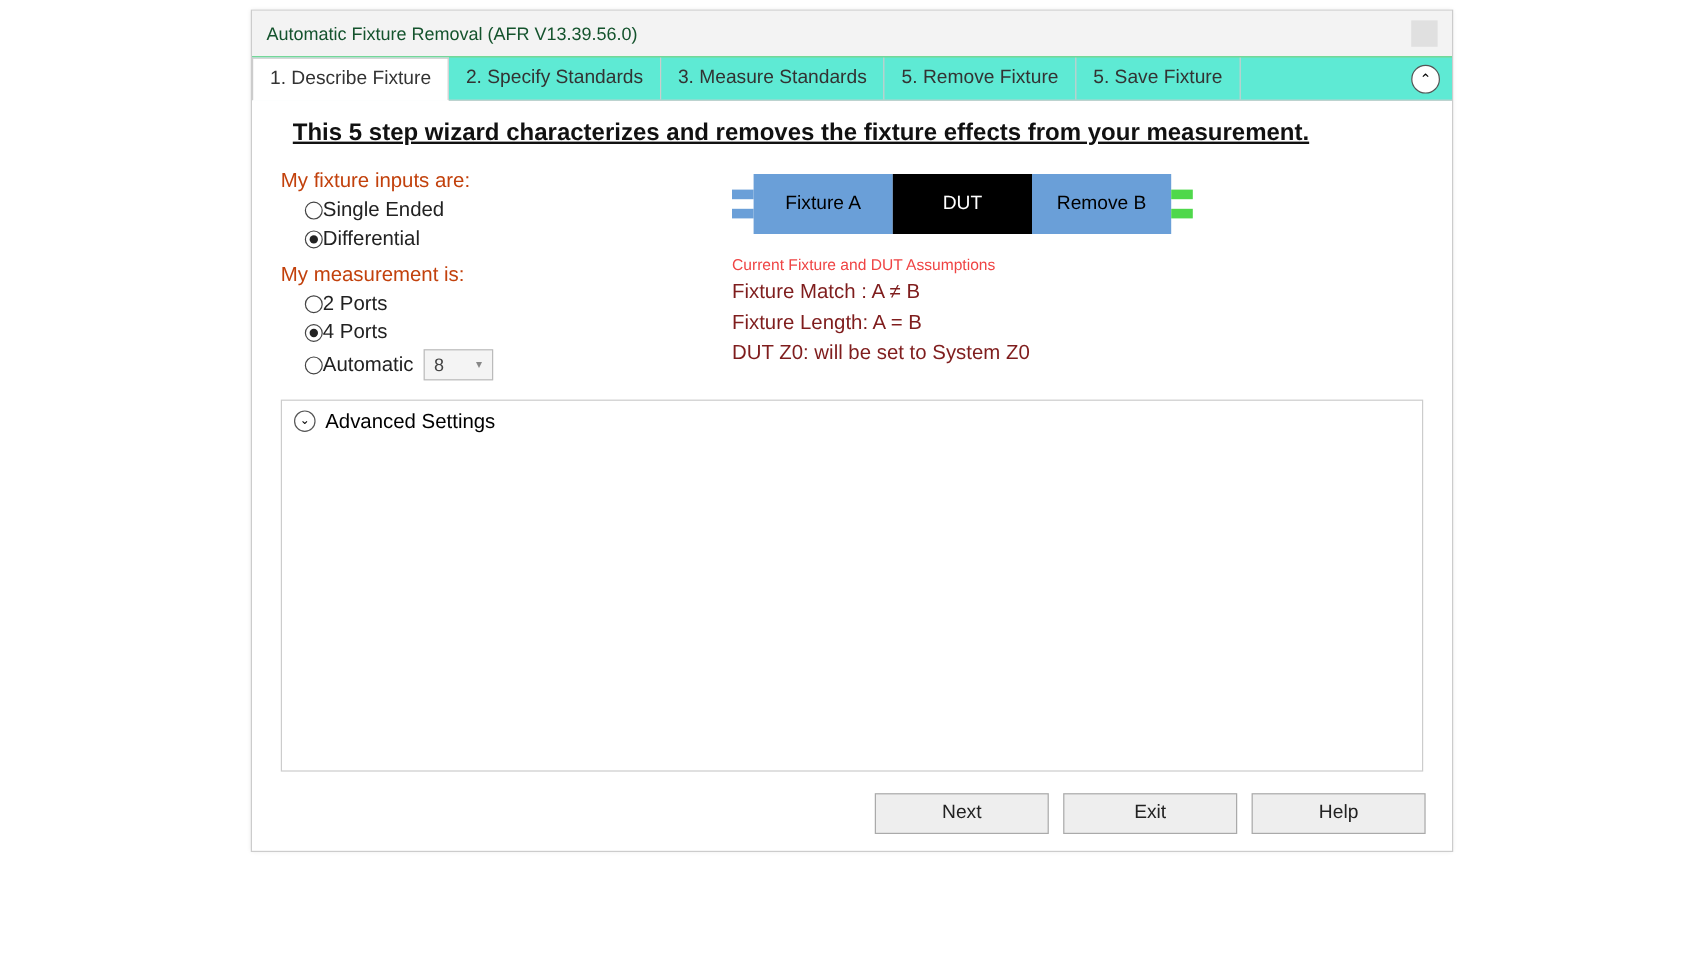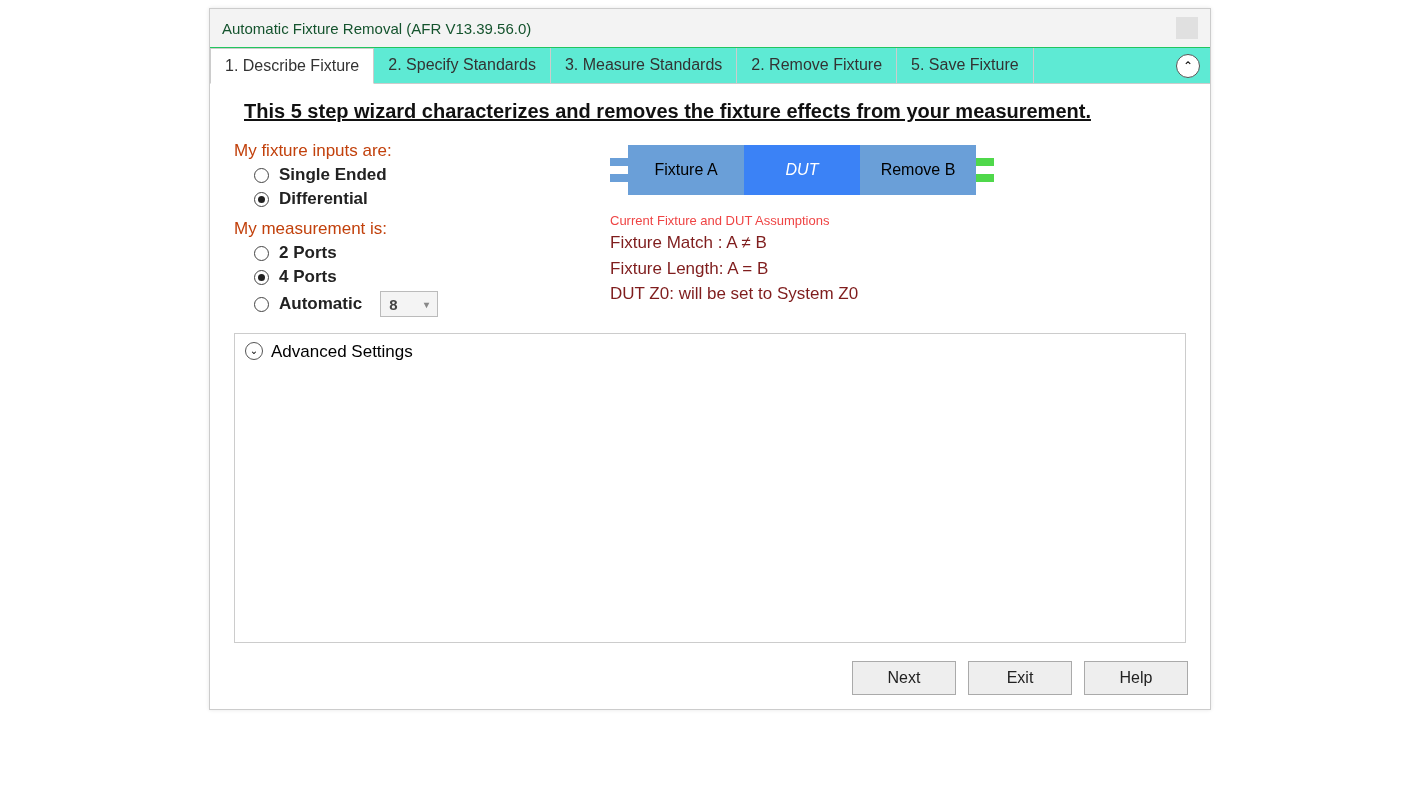--- a/index.html
+++ b/index.html
@@ -90,25 +90,23 @@
     .left-col { flex: 0 0 330px; }
     .right-col { flex: 1; }
     .group-label {
       font-size: 17px;
       color: #c2410c;
       margin: 0 0 4px 0;
     }
     .radio-line {
       display: flex;
       align-items: center;
-      gap: 10px;
       margin: 4px 0 4px 20px;
       font-size: 17px;
       color: #222;
-      font-weight: bold;
     }
     .radio-outer {
       width: 15px; height: 15px;
       border: 1.5px solid #444;
       border-radius: 50%;
       display: inline-flex;
       align-items: center;
       justify-content: center;
     }
     .radio-inner {
@@ -148,21 +146,21 @@
     .stub.right.green { background: #4fd84b; }
     .block {
       height: 50px;
       display: flex;
       align-items: center;
       justify-content: center;
       font-size: 16px;
       color: #000000;
     }
     .block.fixture { width: 116px; background: #6a9fd8; }
-    .block.dut { width: 116px; background: #3b82f6; color: #fff; font-style: italic; }
+    .block.dut { width: 116px; background: #000000; color: #fff; }
     .assump-title {
       font-size: 13px;
       color: #ef4444;
       margin-bottom: 2px;
     }
     .assump-line {
       font-size: 17px;
       color: #7f1d1d;
       margin-left: 0;
       line-height: 1.5;
@@ -186,21 +184,21 @@
       font-size: 10px;
       line-height: 1;
     }
     .buttons {
       display: flex;
       justify-content: flex-end;
       gap: 12px;
       padding: 8px 22px 14px 0;
     }
     .btn {
-      width: 104px;
+      width: 145px;
       height: 34px;
       background: #eee;
       border: 1px solid #aaa;
       display: flex;
       align-items: center;
       justify-content: center;
       font-size: 16px;
       color: #222;
       cursor: pointer;
     }
@@ -212,21 +210,21 @@
   <div class="titlebar">
     <span>Automatic Fixture Removal (AFR V13.39.56.0)</span>
     <div class="close-box"></div>
   </div>
 
   <div class="tabs-row">
     <div class="tabs">
       <div class="tab active">1. Describe Fixture</div>
       <div class="tab">2. Specify Standards</div>
       <div class="tab">3. Measure Standards</div>
-      <div class="tab">2. Remove Fixture</div>
+      <div class="tab">5. Remove Fixture</div>
       <div class="tab">5. Save Fixture</div>
     </div>
     <div class="collapse-circle">
       <span>⌃</span>
     </div>
   </div>
 
   <div class="content">
     <div class="headline">This 5 step wizard characterizes and removes the fixture effects from your measurement.</div>
 

